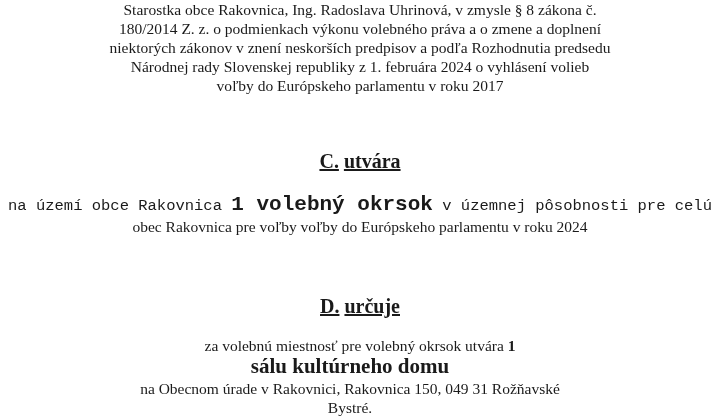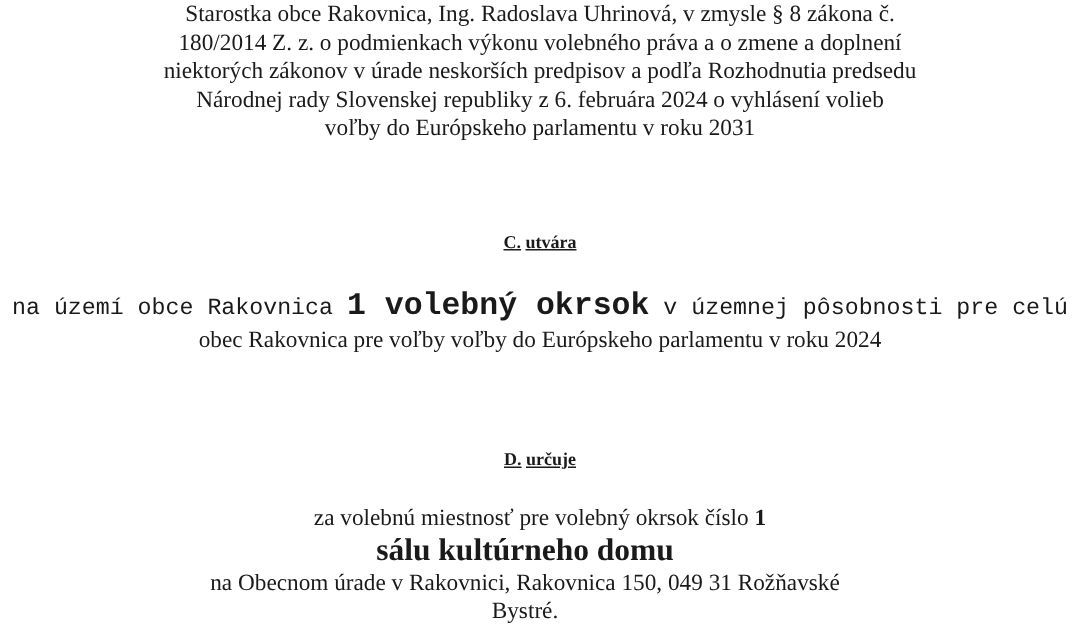--- a/index.html
+++ b/index.html
@@ -6,44 +6,44 @@
   body {
     width: 720px; height: 420px; overflow: hidden;
     background: #ffffff; color: #1a1a1a;
     font-family: "Liberation Serif", "DejaVu Serif", serif;
     position: relative;
   }
   .line { position: absolute; left: 0; width: 720px; text-align: center; white-space: nowrap; font-size: 15.5px; line-height: 19px; }
   .u { text-decoration: underline; font-weight: bold; }
   .big { font-weight: bold; font-size: 21px; }
   .b { font-weight: bold; }
-  .heading { font-size: 12px; }
+  .heading { font-size: 20px; }
 </style>
 </head>
 <body>
 
 <div>
   <div class="line" style="top:0px;">Starostka obce Rakovnica, Ing. Radoslava Uhrinová, v zmysle § 8 zákona č.</div>
   <div class="line" style="top:19px;">180/2014 Z. z. o podmienkach výkonu volebného práva a o zmene a doplnení</div>
-  <div class="line" style="top:38px;">niektorých zákonov v úrade neskorších predpisov a podľa Rozhodnutia predsedu</div>
-  <div class="line" style="top:57px;">Národnej rady Slovenskej republiky z 6. februára 2024  o vyhlásení volieb</div>
-  <div class="line" style="top:76px;">voľby do Európskeho parlamentu v roku 2031</div>
+  <div class="line" style="top:38px;">niektorých zákonov v znení neskorších predpisov a podľa Rozhodnutia predsedu</div>
+  <div class="line" style="top:57px;">Národnej rady Slovenskej republiky z 1. februára 2024  o vyhlásení volieb</div>
+  <div class="line" style="top:76px;">voľby do Európskeho parlamentu v roku 2017</div>
 </div>
 
 <div>
   <div class="line heading" style="top:152px;">
     <span class="u">C.</span>
     <span class="u">utvára</span>
   </div>
   <div class="line" style="top:195px;font-family:Liberation Mono, monospace;"><span>na území obce Rakovnica </span><span class="big">1 volebný okrsok</span><span> v územnej pôsobnosti pre celú</span></div>
   <div class="line" style="top:217px;text-align:center;">obec Rakovnica pre voľby voľby do Európskeho parlamentu v roku 2024</div>
 </div>
 
 <div>
   <div class="line heading" style="top:297px;">
     <span class="u">D.</span>
     <span class="u">určuje</span>
   </div>
-  <div class="line" style="top:336px;"><span>za volebnú miestnosť pre volebný okrsok číslo </span><span class="b">1</span></div>
+  <div class="line" style="top:336px;"><span>za volebnú miestnosť pre volebný okrsok utvára </span><span class="b">1</span></div>
   <div class="line big" style="top:354px; left:-10px; line-height:24px;">sálu kultúrneho domu</div>
   <div class="line" style="top:379px; left:-10px;">na Obecnom úrade v Rakovnici, Rakovnica 150, 049 31 Rožňavské</div>
   <div class="line" style="top:398px; left:-10px;">Bystré.</div>
 </div>
 
 </body></html>

